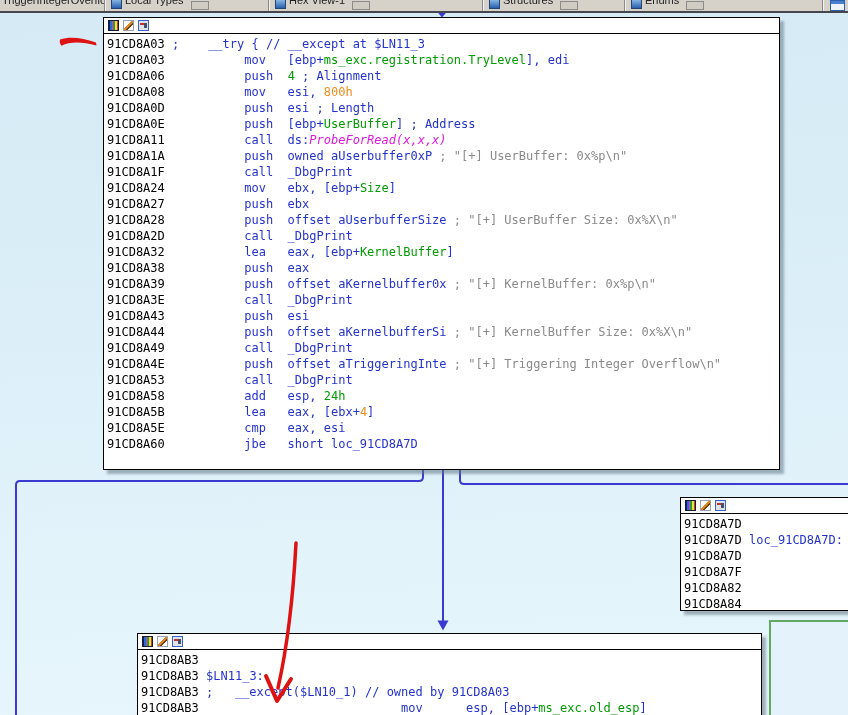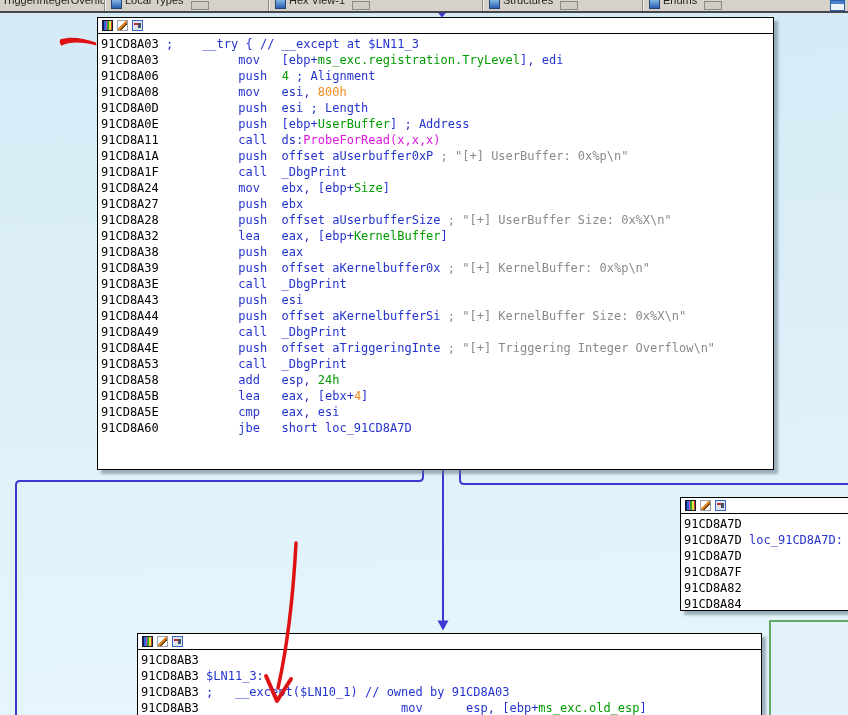--- a/index.html
+++ b/index.html
@@ -34,21 +34,21 @@
       linear-gradient(135deg,transparent 42%,#e08522 42% 60%,#6a4210 60% 67%,transparent 67%),#fdfdfd;}
   .ic-window{border-color:#3a62c8;background:#dfe3ea;position:relative;}
   .ic-window::before{content:"";position:absolute;left:1px;top:2px;width:4px;height:2px;background:#c23030;}
   .ic-window::after{content:"";position:absolute;right:1px;top:2px;width:3px;height:5px;background:#44506a;}
   .node-body{padding:2px 0 0 3px;font-family:"DejaVu Sans Mono",monospace;font-size:12px;line-height:16px;}
   .code-line{white-space:pre;height:16px;}
   .ca{color:var(--address-black);}
   .cb{color:var(--code-blue);}
   .cg{color:var(--code-green);}
   .co{color:var(--code-orange);}
-  .cm{color:var(--code-magenta);}
+  .cm{color:var(--code-magenta);font-style:italic;}
   .cy{color:var(--comment-gray);}
   
   .edges{position:absolute;left:0;top:0;z-index:1;}
   .edge{stroke:var(--edge-blue);stroke-width:2;fill:none;}
   .edge-arrow{fill:var(--edge-blue);stroke:none;}
   .group-node{
     position:absolute;left:769px;top:620px;width:95px;height:110px;
     background:#e4f3fb;border:2px solid var(--group-green);z-index:2;
   }
   .annotations{position:absolute;left:0;top:0;z-index:7;pointer-events:none;}
@@ -71,21 +71,21 @@
       <span class="tab-label">Local Types</span>
       <span class="tab-box"></span>
     </div>
     <div class="tab-sep"></div>
     <div class="tab" style="width:212px">
       <span class="tab-icon"></span>
       <span class="tab-label">Hex View-1</span>
       <span class="tab-box"></span>
     </div>
     <div class="tab-sep"></div>
-    <div class="tab" style="width:158px">
+    <div class="tab" style="width:140px">
       <span class="tab-icon"></span>
       <span class="tab-label">Structures</span>
       <span class="tab-box"></span>
     </div>
     <div class="tab-sep"></div>
     <div class="tab" style="width:196px">
       <span class="tab-icon"></span>
       <span class="tab-label">Enums</span>
       <span class="tab-box"></span>
     </div>
@@ -100,39 +100,40 @@
     <path class="edge" d="M423,470 L423,477 Q423,481 419,481 L20,481 Q16,481 16,485 L16,716"></path>
 
     <path class="edge" d="M443,470 L443,621"></path>
     <polygon class="edge-arrow" points="437.5,620.5 448.5,620.5 443,630.5"></polygon>
 
     <path class="edge" d="M460,470 L460,480 Q460,484 464,484 L849,484"></path>
   </svg>
 
   <div class="group-node"></div>
 
-  <div class="node" style="left:97px;top:17px;width:675px;height:451px;">
+  <div class="node" style="left:103px;top:17px;width:675px;height:451px;">
     <div class="node-title">
       <span class="ic ic-palette"></span>
       <span class="ic ic-pencil"></span>
       <span class="ic ic-window"></span>
     </div>
     <div class="node-body">
         <div class="code-line"><span class="ca">91CD8A03</span><span class="cb"> ;    __try { // __except at $LN11_3</span></div>
         <div class="code-line"><span class="ca">91CD8A03</span><span class="cb">           mov   [ebp+</span><span class="cg">ms_exc.registration.TryLevel</span><span class="cb">], edi</span></div>
         <div class="code-line"><span class="ca">91CD8A06</span><span class="cb">           push  </span><span class="cg">4</span><span class="cb"> ; Alignment</span></div>
         <div class="code-line"><span class="ca">91CD8A08</span><span class="cb">           mov   esi, </span><span class="co">800h</span></div>
         <div class="code-line"><span class="ca">91CD8A0D</span><span class="cb">           push  esi ; Length</span></div>
         <div class="code-line"><span class="ca">91CD8A0E</span><span class="cb">           push  [ebp+</span><span class="cg">UserBuffer</span><span class="cb">] ; Address</span></div>
         <div class="code-line"><span class="ca">91CD8A11</span><span class="cb">           call  ds:</span><span class="cm">ProbeForRead(x,x,x)</span></div>
-        <div class="code-line"><span class="ca">91CD8A1A</span><span class="cb">           push  offset aUserbuffer0xP </span><span class="cy">; "[+] UserBuffer: 0x%p\n"</span></div>
+        <div class="code-line"><span class="ca">91CD8A1A</span><span class="cb">           push  owned aUserbuffer0xP </span><span class="cy">; "[+] UserBuffer: 0x%p\n"</span></div>
         <div class="code-line"><span class="ca">91CD8A1F</span><span class="cb">           call  _DbgPrint</span></div>
         <div class="code-line"><span class="ca">91CD8A24</span><span class="cb">           mov   ebx, [ebp+</span><span class="cg">Size</span><span class="cb">]</span></div>
         <div class="code-line"><span class="ca">91CD8A27</span><span class="cb">           push  ebx</span></div>
         <div class="code-line"><span class="ca">91CD8A28</span><span class="cb">           push  offset aUserbufferSize </span><span class="cy">; "[+] UserBuffer Size: 0x%X\n"</span></div>
+        <div class="code-line"><span class="ca">91CD8A2D</span><span class="cb">           call  _DbgPrint</span></div>
         <div class="code-line"><span class="ca">91CD8A32</span><span class="cb">           lea   eax, [ebp+</span><span class="cg">KernelBuffer</span><span class="cb">]</span></div>
         <div class="code-line"><span class="ca">91CD8A38</span><span class="cb">           push  eax</span></div>
         <div class="code-line"><span class="ca">91CD8A39</span><span class="cb">           push  offset aKernelbuffer0x </span><span class="cy">; "[+] KernelBuffer: 0x%p\n"</span></div>
         <div class="code-line"><span class="ca">91CD8A3E</span><span class="cb">           call  _DbgPrint</span></div>
         <div class="code-line"><span class="ca">91CD8A43</span><span class="cb">           push  esi</span></div>
         <div class="code-line"><span class="ca">91CD8A44</span><span class="cb">           push  offset aKernelbufferSi </span><span class="cy">; "[+] KernelBuffer Size: 0x%X\n"</span></div>
         <div class="code-line"><span class="ca">91CD8A49</span><span class="cb">           call  _DbgPrint</span></div>
         <div class="code-line"><span class="ca">91CD8A4E</span><span class="cb">           push  offset aTriggeringInte </span><span class="cy">; "[+] Triggering Integer Overflow\n"</span></div>
         <div class="code-line"><span class="ca">91CD8A53</span><span class="cb">           call  _DbgPrint</span></div>
         <div class="code-line"><span class="ca">91CD8A58</span><span class="cb">           add   esp, </span><span class="cg">24h</span></div>

